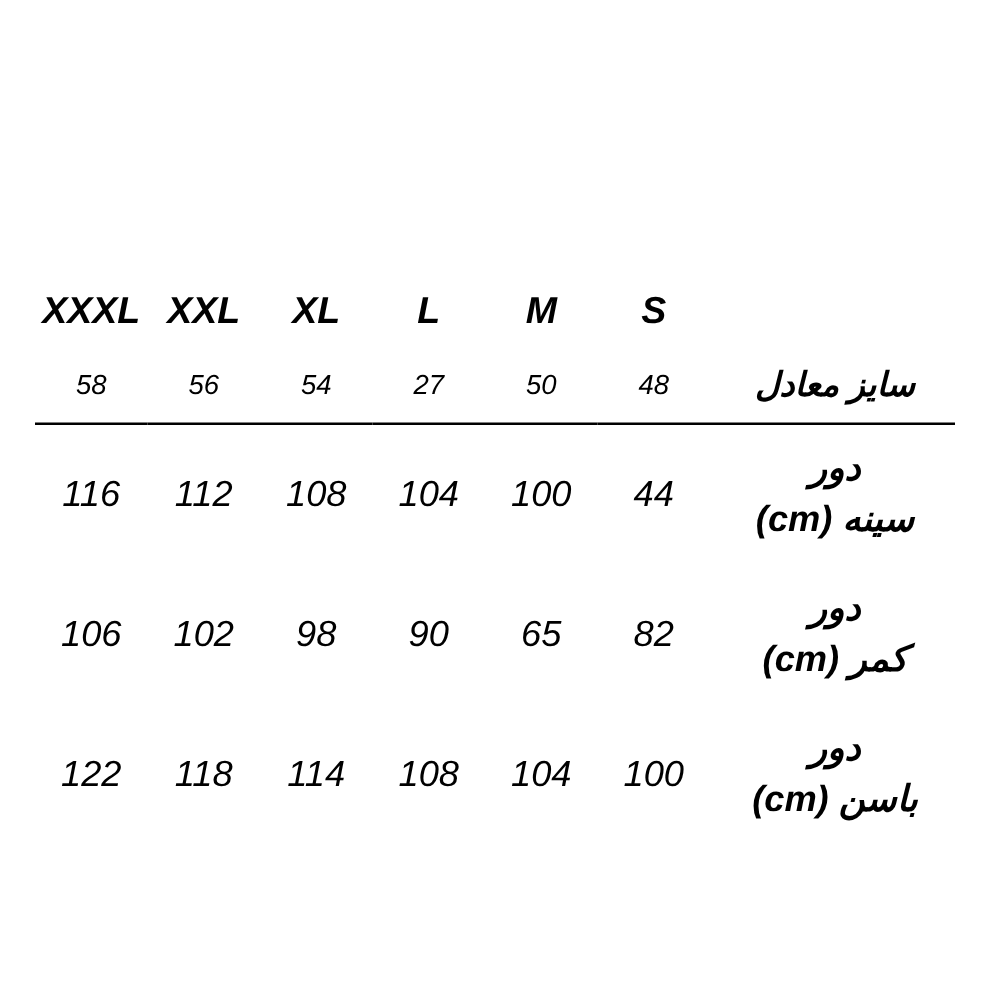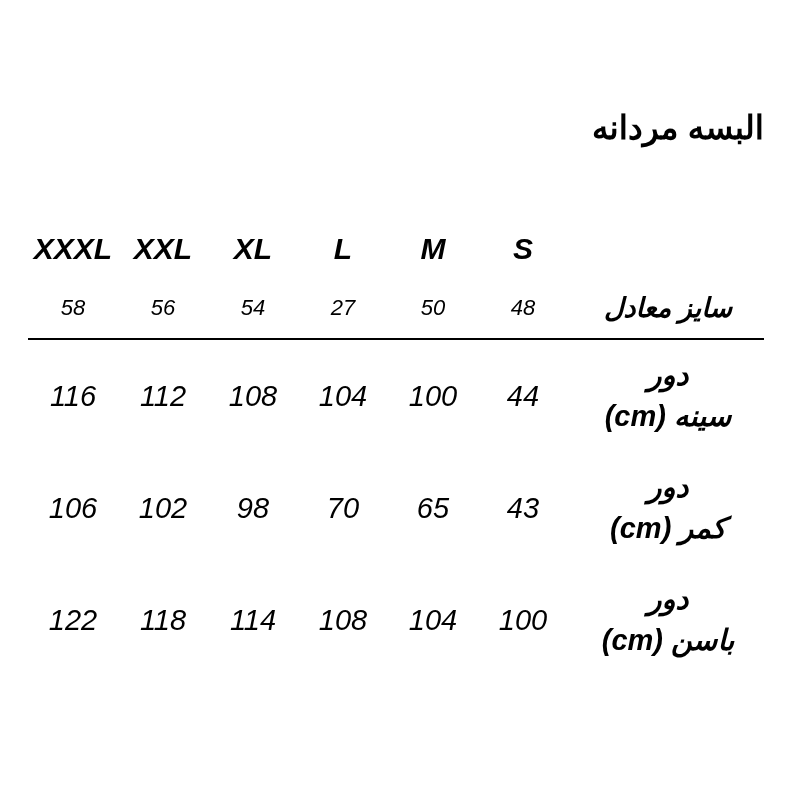--- a/index.html
+++ b/index.html
@@ -90,21 +90,20 @@
   .rowhead .l1, .rowhead .l2 {
     display: block;
     white-space: nowrap;
   }
 </style>
 </head>
 <body>
 
 <div class="page">
 
-  <div class="title">البسه مردانه</div>
 
   <table class="size-table">
     <tbody>
       <tr class="header-sizes">
         <td class="rowhead"></td>
         <td class="valcol">S</td>
         <td class="valcol">M</td>
         <td class="valcol">L</td>
         <td class="valcol">XL</td>
         <td class="valcol">XXL</td>
@@ -136,23 +135,23 @@
         <td class="valcol">108</td>
         <td class="valcol">112</td>
         <td class="valcol">116</td>
       </tr>
 
       <tr class="data-row">
         <td class="rowhead">
           <span class="l1">دور</span>
           <span class="l2">کمر (cm)</span>
         </td>
-        <td class="valcol">43</td>
+        <td class="valcol">82</td>
         <td class="valcol">65</td>
-        <td class="valcol">70</td>
+        <td class="valcol">90</td>
         <td class="valcol">98</td>
         <td class="valcol">102</td>
         <td class="valcol">106</td>
       </tr>
 
       <tr class="data-row">
         <td class="rowhead">
           <span class="l1">دور</span>
           <span class="l2">باسن (cm)</span>
         </td>

